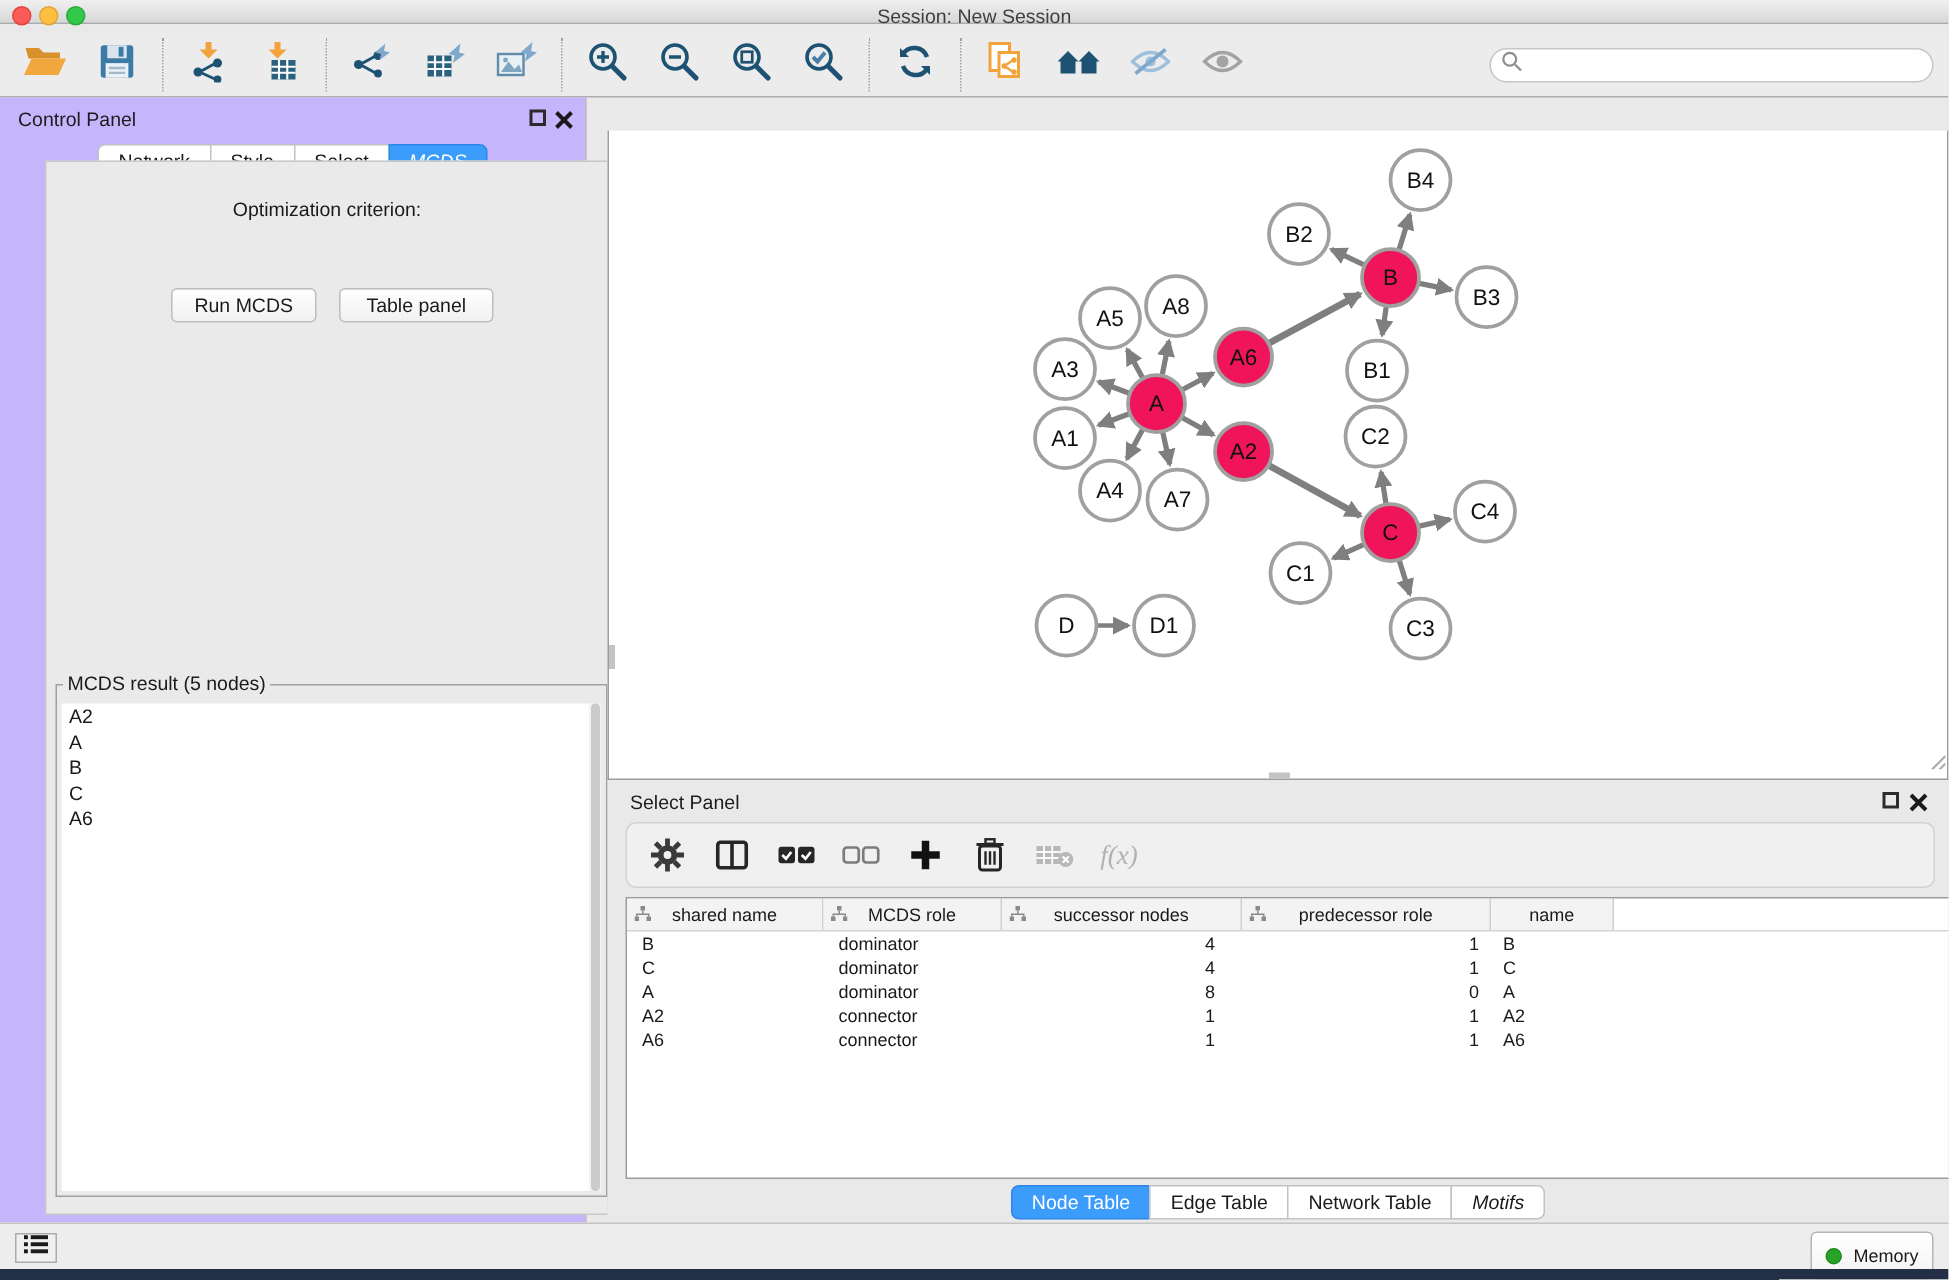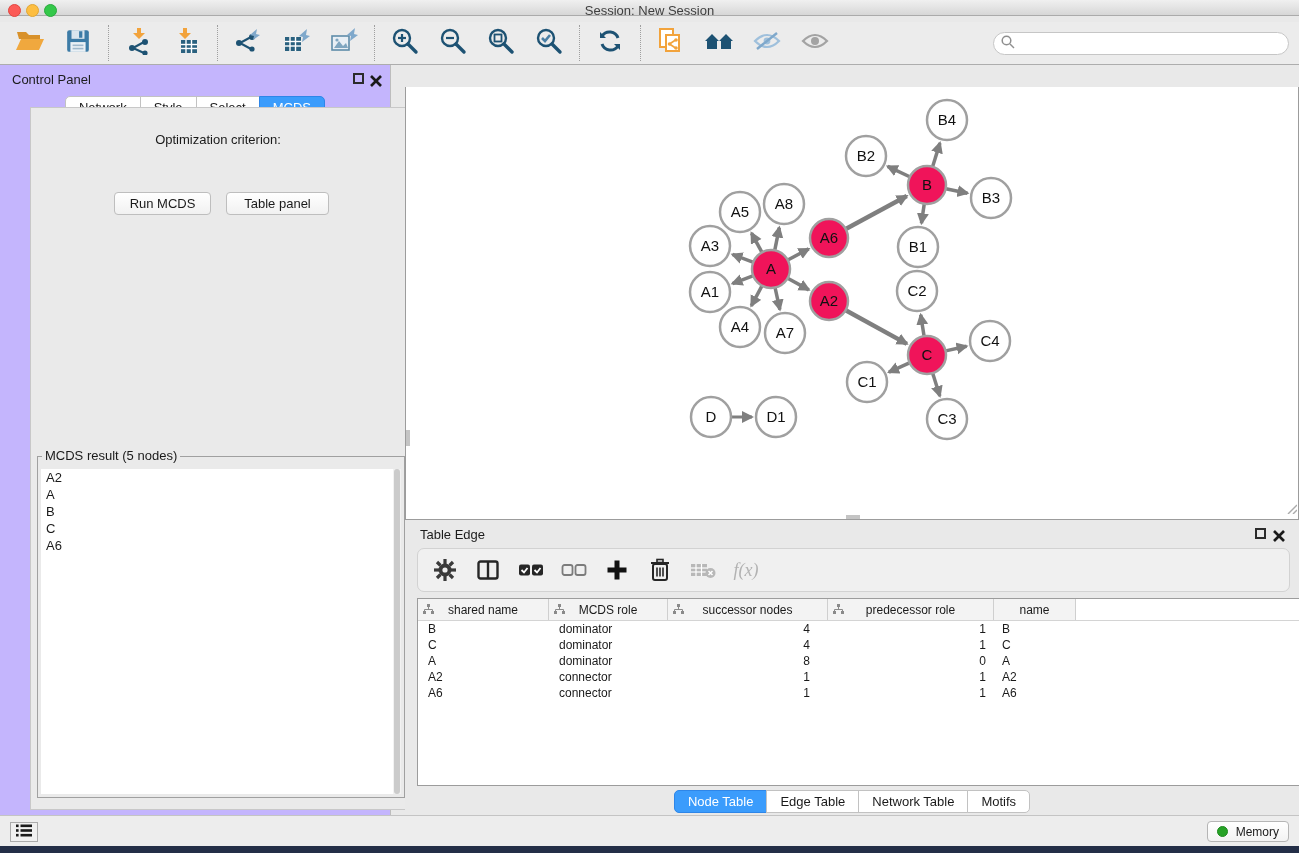--- a/index.html
+++ b/index.html
@@ -49,21 +49,21 @@
   .float-btn { position:absolute; width:11px; height:11px; border:2px solid #2b2b2b; top:8px; }
   .close-btn { position:absolute; width:12px; height:12px; top:8px; }
   .control-panel .float-btn { right:26px; } .control-panel .close-btn { right:8px; }
 
   .cp-tabs { position:absolute; top:31px; left:0; right:0; display:flex; justify-content:center; }
   .seg-tab {
     font-size:13px; padding:3px 13px; background:#fff; color:#1a1a1a;
     border:1px solid #C2C2C2; margin-left:-1px; cursor:default; line-height:15px;
   }
   .seg-tab:first-child { border-radius:5px 0 0 5px; margin-left:0; }
-  .seg-tab:last-child  { border-radius:0 5px 5px 0; }
+  .seg-tab:last-child  { border-radius:0 5px 5px 0;font-style:italic; }
   .seg-tab.active { background:#3B9CFC; border-color:#2E86E8; color:#fff; }
 
   .cp-content {
     position:absolute; left:8px; top:42px; width:376px; height:703px;
     border:1px solid #C8C8C8; background:#EAEAEA;margin-left:22px;
   }
   .opt-label { position:absolute; top:24px; left:0; right:0; text-align:center; font-size:13px; }
   .dropdown {
     position:absolute; left:34px; top:50px; width:313px; height:23px;
     background:#fff; border:1px solid #B8B8B8; border-radius:4px;
@@ -145,21 +145,21 @@
   
   .status-bar {
     position:absolute; left:0; top:815px; width:1299px; height:31px;
     background:#EDEDED; border-top:1px solid #C4C4C4;
   }
   .list-btn {
     position:absolute; left:10px; top:6px; width:28px; height:20px;
     background:#F0F0F0; border:1px solid #ABABAB; display:flex; align-items:center; justify-content:center;
   }
   .memory-btn {
-    position:absolute; right:10px; top:5px; height:21px; padding:0 9px;
+    position:absolute; right:10px; top:5px; height:32px; padding:0 9px;
     background:linear-gradient(#FFFFFF,#F3F3F3); border:1px solid #B5B5B5; border-radius:4px;
     display:flex; align-items:center; gap:8px; font-size:12px;
   }
   .memory-dot { width:11px; height:11px; border-radius:50%; background:#27A327; border:1px solid #1E8A1E; }
   .desktop-strip { position:absolute; left:0; top:846px; width:1299px; height:7px; background:#232E47; }
 </style>
 </head>
 <body>
 
 <div class="titlebar">
@@ -488,21 +488,21 @@
     <div class="net-scroll-left"></div>
     <div class="net-scroll-bottom"></div>
     <span class="net-resize-grip"><svg width="12" height="12" viewBox="0 0 12 12">
       <line x1="3" y1="12" x2="12" y2="3" stroke="#ABABAB" stroke-width="1.4"></line>
       <line x1="8" y1="12" x2="12" y2="8" stroke="#ABABAB" stroke-width="1.4"></line>
         </svg></span>
   </div>
 </div>
 
 <div class="table-panel">
-  <div class="panel-header-label" style="left:15px">Table Edge</div>
+  <div class="panel-header-label" style="left:15px">Select Panel</div>
   <span class="float-btn"></span>
   <span class="close-btn"><svg width="12" height="12" viewBox="0 0 12 12">
     <line x1="1" y1="1" x2="11" y2="11" stroke="#1a1a1a" stroke-width="2.6"></line>
     <line x1="11" y1="1" x2="1" y2="11" stroke="#1a1a1a" stroke-width="2.6"></line>
       </svg></span>
 
   <div class="tp-toolbar">
     <span class="tp-icon">
         <svg width="24" height="24" viewBox="0 0 24 24">
       <g stroke="#3A3A3A" stroke-width="3.2">

